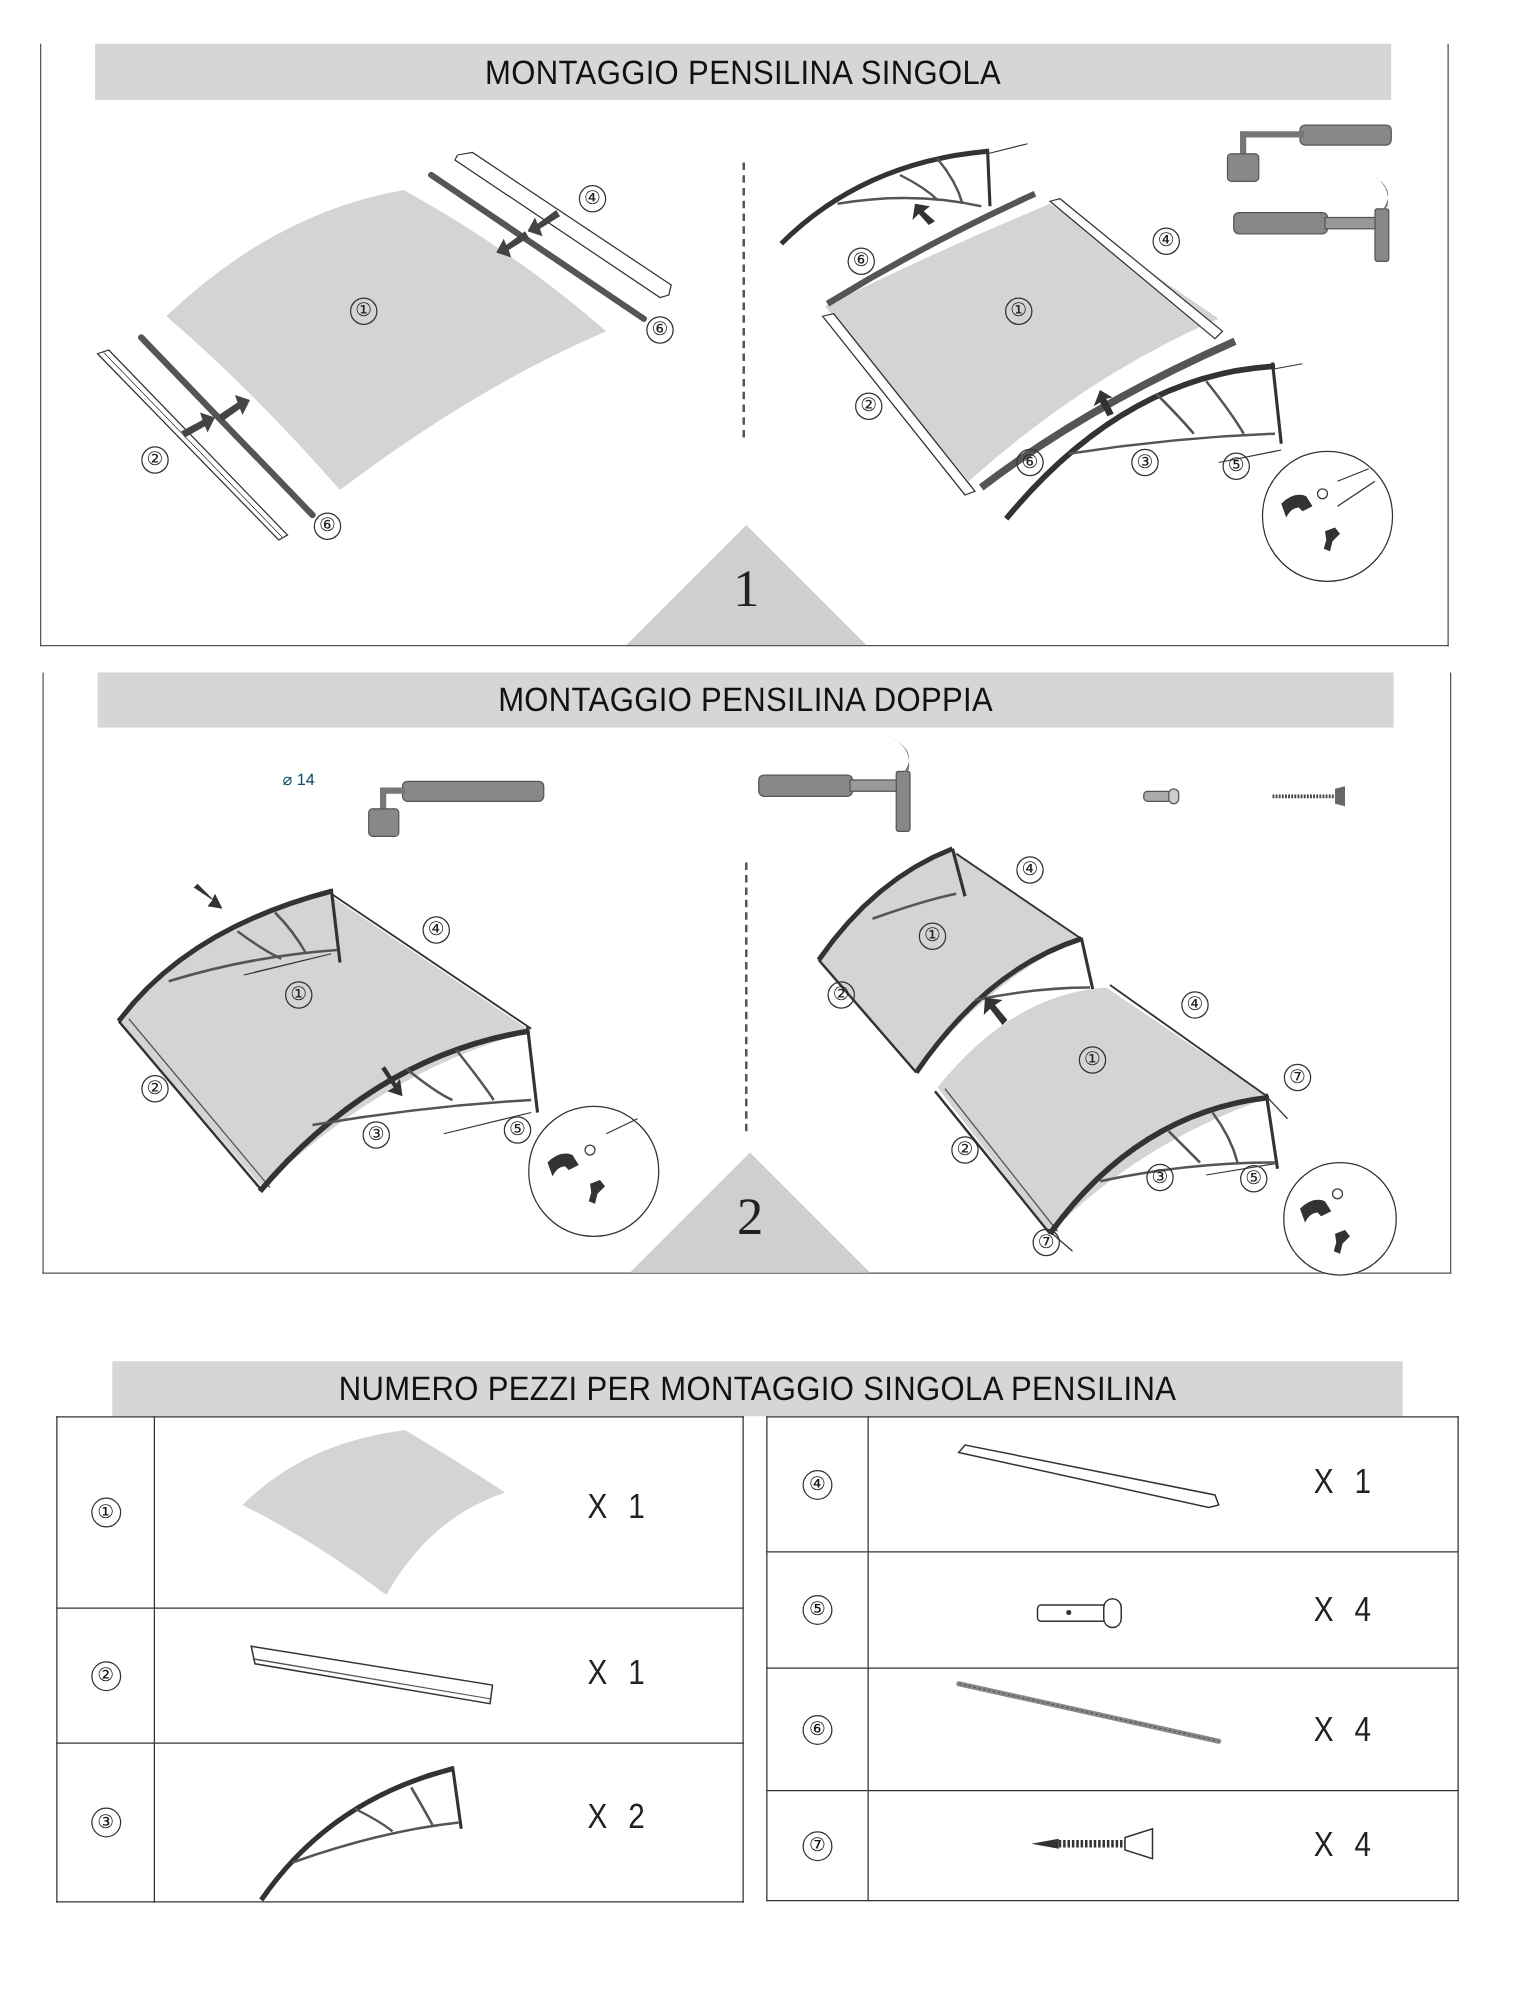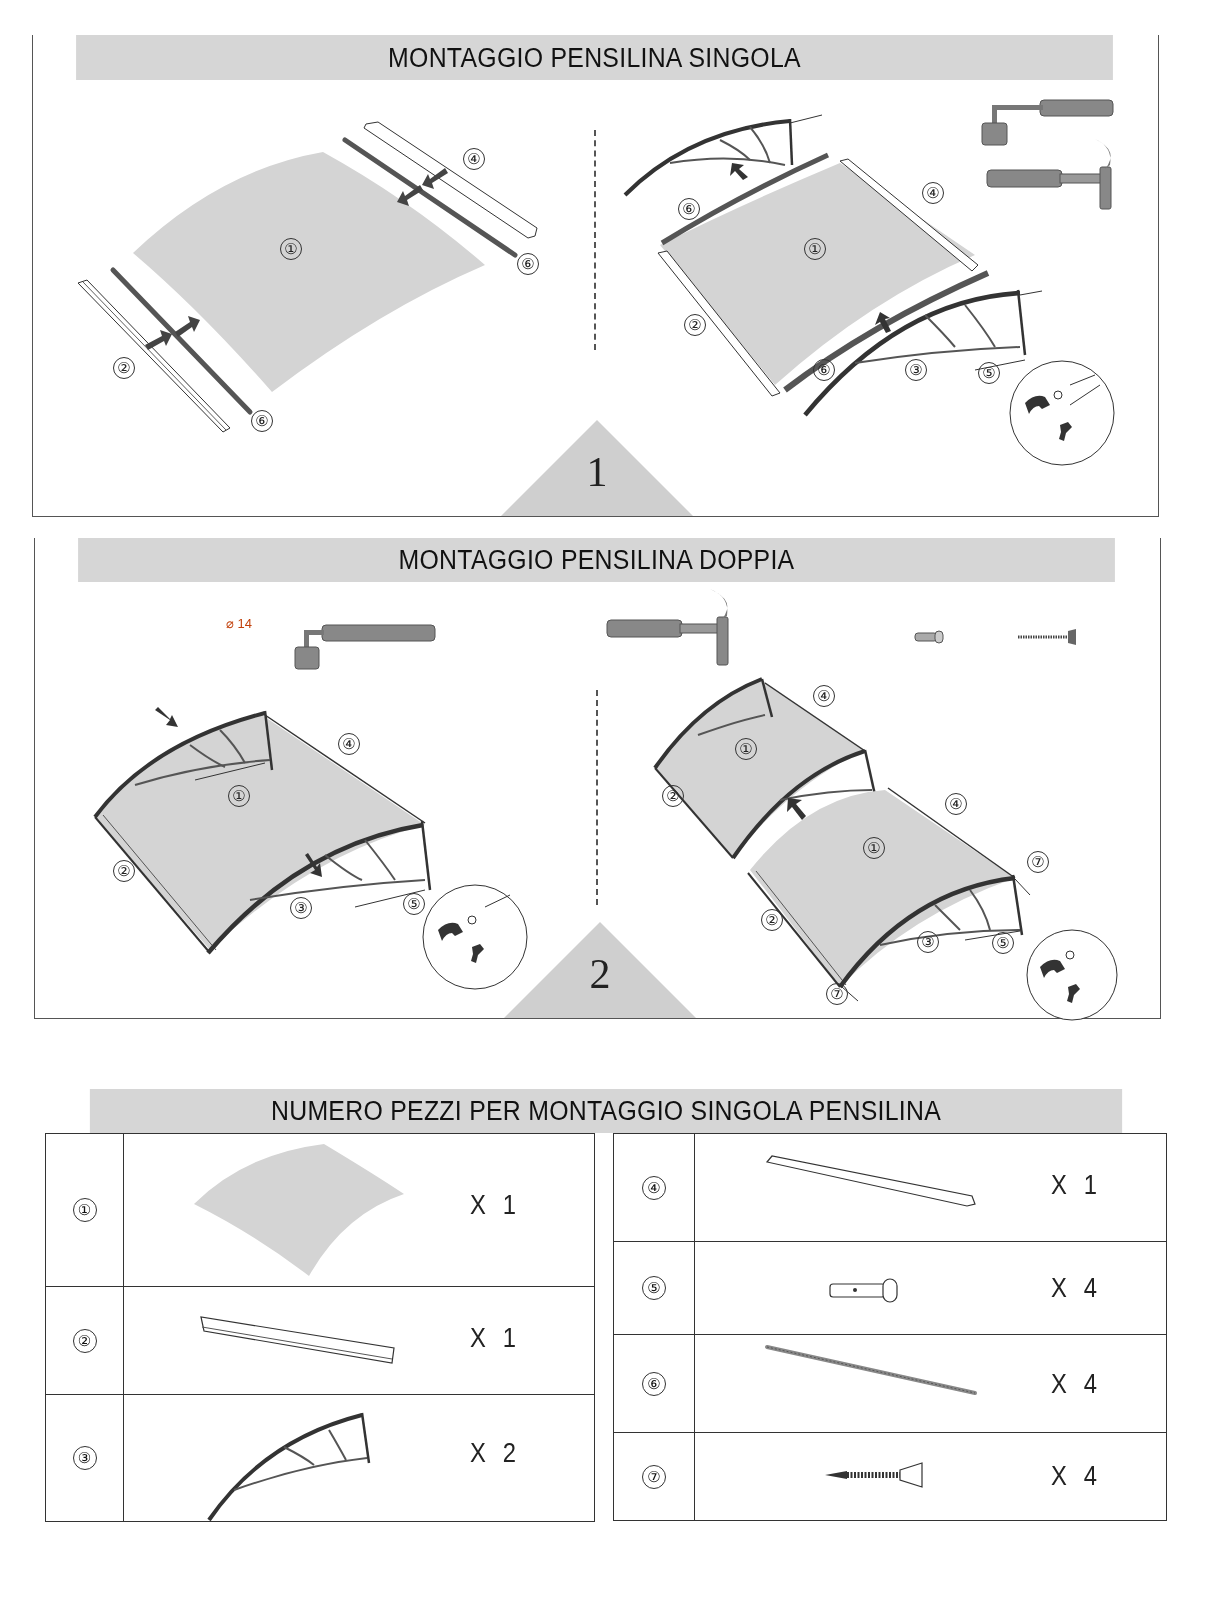--- a/index.html
+++ b/index.html
@@ -5,21 +5,21 @@
   html,body{margin:0;padding:0;background:#fff;}
   body{width:1214px;height:1600px;position:relative;overflow:hidden;font-family:"Liberation Sans",sans-serif;color:#111;}
   .section{position:absolute;border:1px solid #555;background:#fff;}
   .sec-header{position:absolute;background:#d6d6d6;text-align:center;font-size:27px;letter-spacing:0.3px;color:#111;transform:scaleX(0.92);transform-origin:center;}
   .sec-header span{display:inline-block;}
   .panel{position:absolute;}
   svg{position:absolute;left:0;top:0;overflow:visible;}
   .lbl{position:absolute;font-size:15px;width:20px;height:20px;border:1.3px solid #333;border-radius:50%;text-align:center;line-height:20px;color:#222;background:transparent;}
   .step-tri{position:absolute;width:0;height:0;border-left:96px solid transparent;border-right:96px solid transparent;border-bottom:96px solid #cfcfcf;}
   .step-num{position:absolute;font-family:"Liberation Serif",serif;font-size:42px;color:#222;text-align:center;width:40px;}
-  .dim{position:absolute;font-size:13px;color:#c2410c;text-align:right;}
+  .dim{position:absolute;font-size:13px;color:#0c4a6e;text-align:right;}
   table.parts{position:absolute;border-collapse:collapse;}
   table.parts td{border:1.3px solid #333;padding:0;position:relative;}
   .num-cell{width:77px;text-align:center;}
   .num-circ{display:inline-block;width:22px;height:22px;border:1.3px solid #333;border-radius:50%;line-height:22px;font-size:15px;text-align:center;}
   .qty{position:absolute;font-size:28px;letter-spacing:6px;color:#222;transform:scaleX(0.85);transform-origin:left;}
 </style>
 </head>
 <body>
 
 <div class="section" style="left:32px;top:35px;width:1125px;height:481px;border-top:none;">

